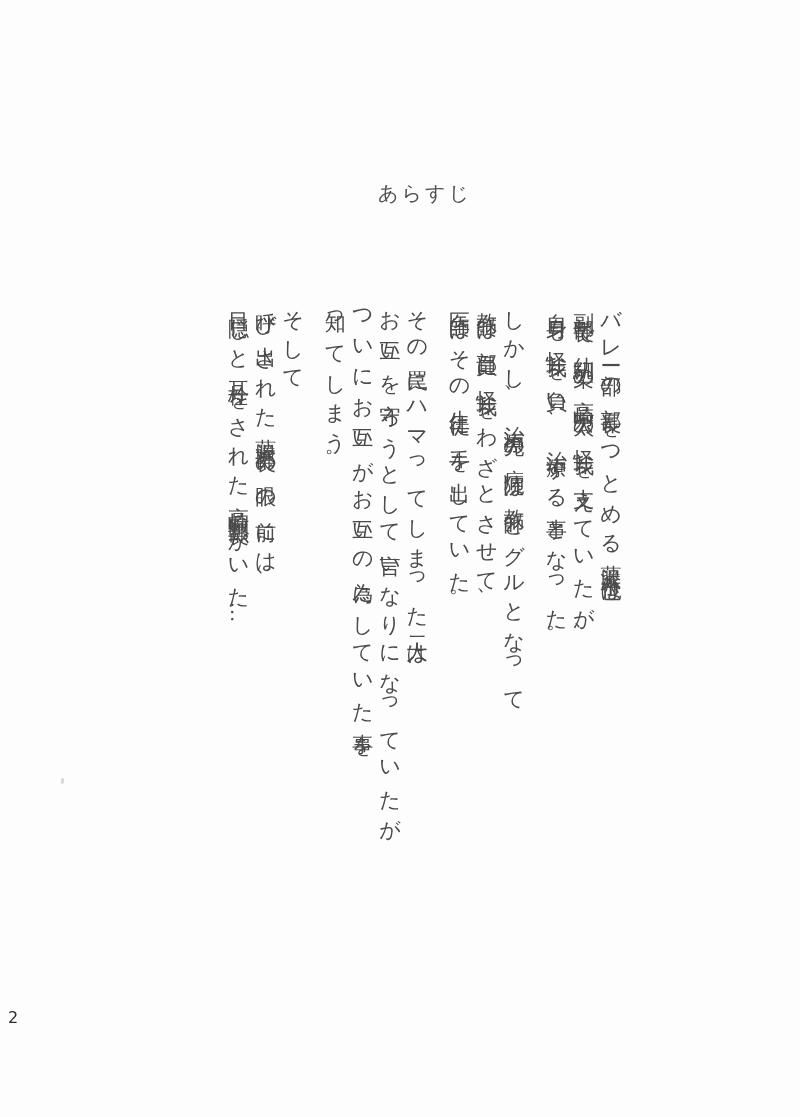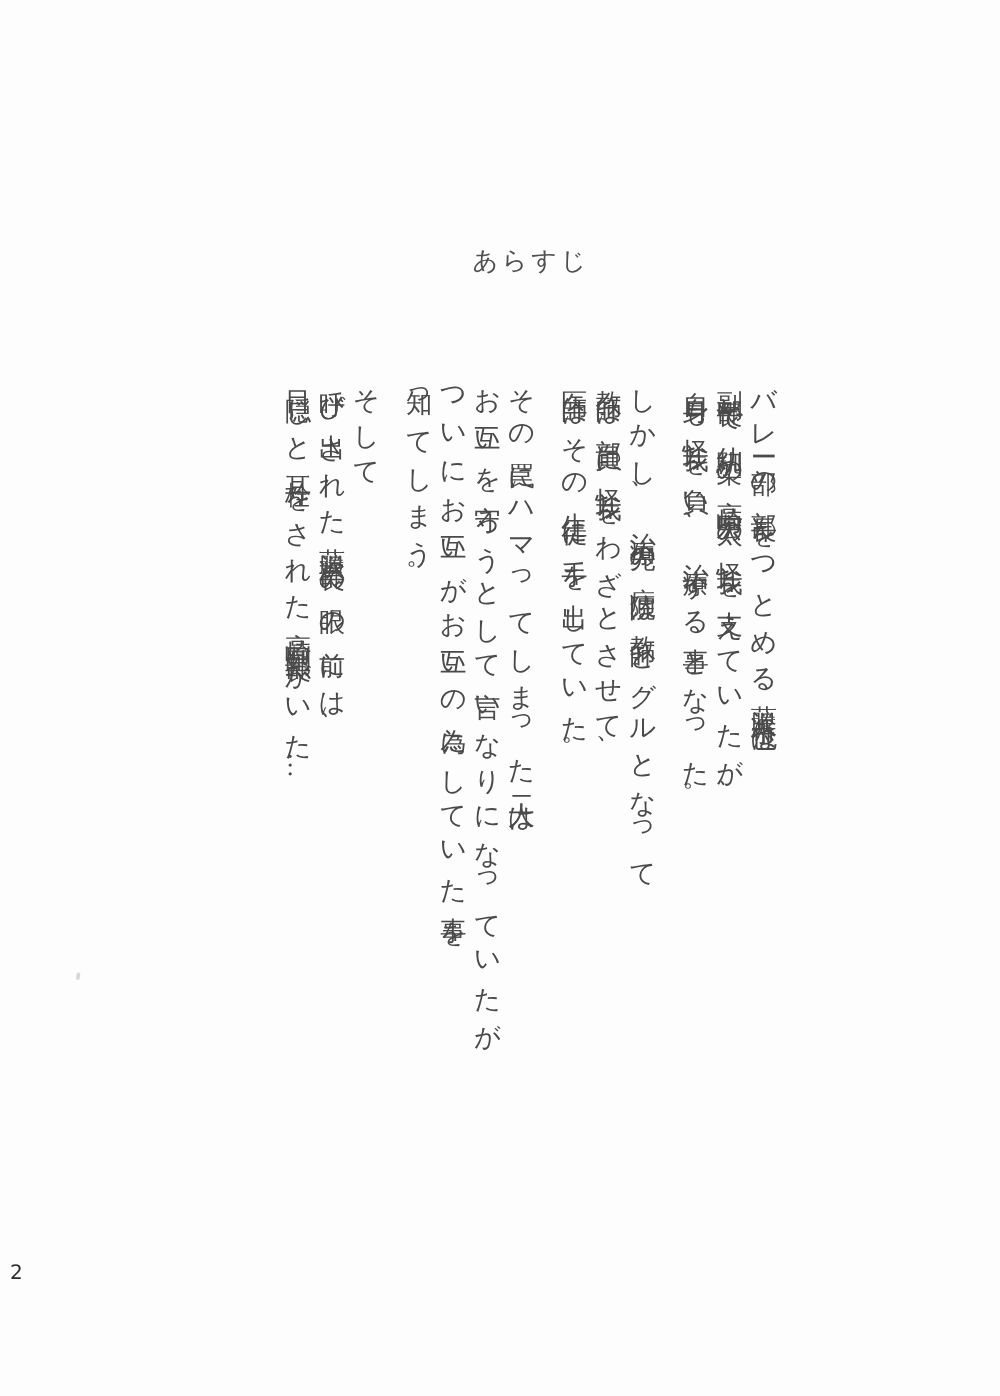--- a/index.html
+++ b/index.html
@@ -14,21 +14,21 @@
     overflow: hidden;
     font-family: "Liberation Serif", "DejaVu Serif", serif;
   }
   .page {
     position: absolute;
     inset: 0;
     background: #fdfdfd;
   }
   .title {
     position: absolute;
-    top: 195px;
+    top: 180px;
     left: 378px;
     font-size: 20px;
     letter-spacing: 3px;
     color: #4f4f4f;
     white-space: nowrap;
   }
   .synopsis {
     position: absolute;
     top: 296px;
     right: 176px;

